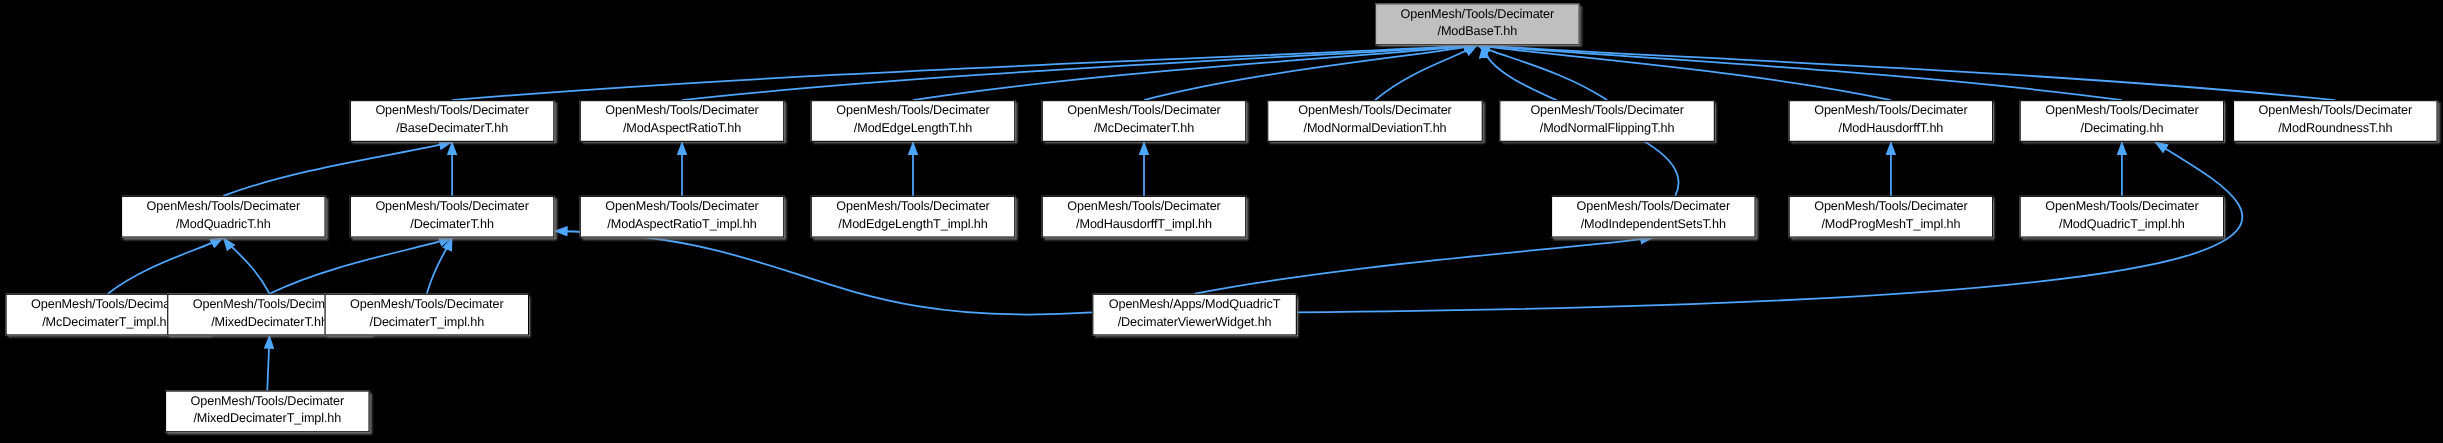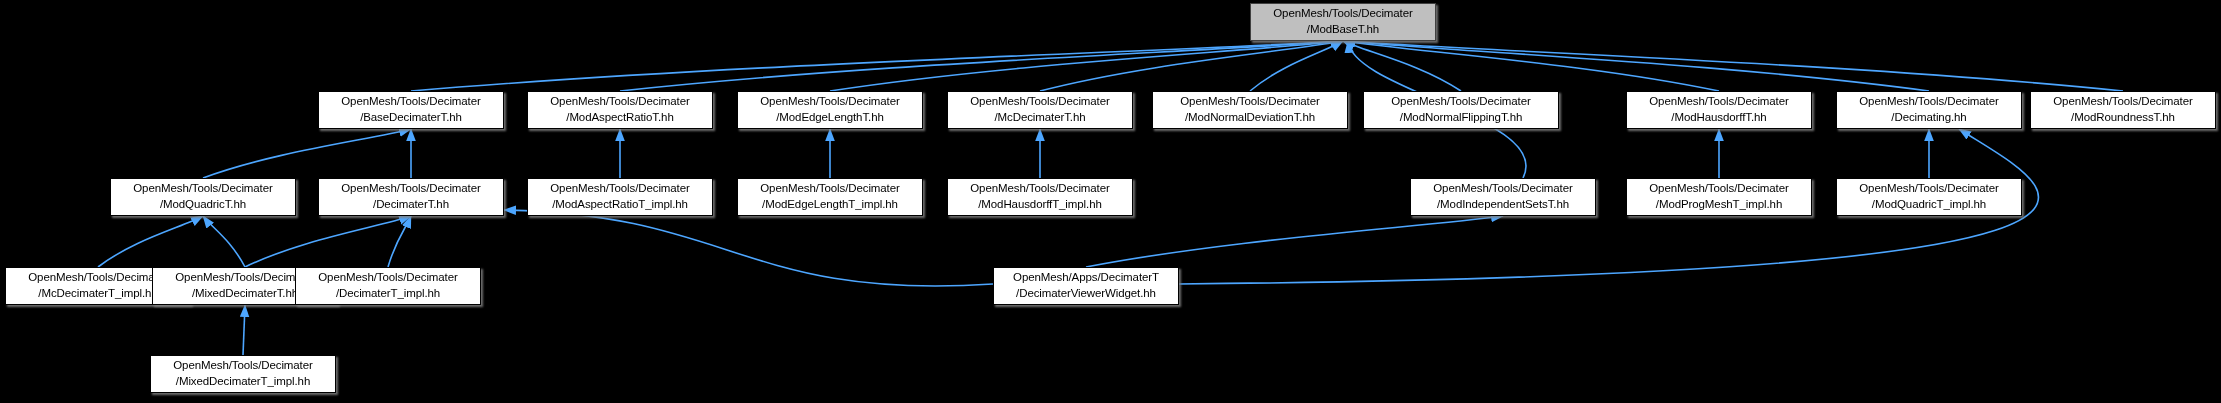--- a/index.html
+++ b/index.html
@@ -164,21 +164,21 @@
       </div>
       <div class="node" style="left: 152px; top: 267px; width: 186px; height: 38px;">
         <span class="ln">OpenMesh/Tools/Decimater</span>
         <span class="ln">/MixedDecimaterT.hh</span>
       </div>
       <div class="node" style="left: 295px; top: 267px; width: 186px; height: 38px;">
         <span class="ln">OpenMesh/Tools/Decimater</span>
         <span class="ln">/DecimaterT_impl.hh</span>
       </div>
       <div class="node" style="left: 993px; top: 267px; width: 186px; height: 38px;">
-        <span class="ln">OpenMesh/Apps/DecimaterT</span>
+        <span class="ln">OpenMesh/Apps/ModQuadricT</span>
         <span class="ln">/DecimaterViewerWidget.hh</span>
       </div>
       <div class="node" style="left: 150px; top: 355px; width: 186px; height: 38px;">
         <span class="ln">OpenMesh/Tools/Decimater</span>
         <span class="ln">/MixedDecimaterT_impl.hh</span>
       </div>
     </div>
 </div>
 
 </body></html>

